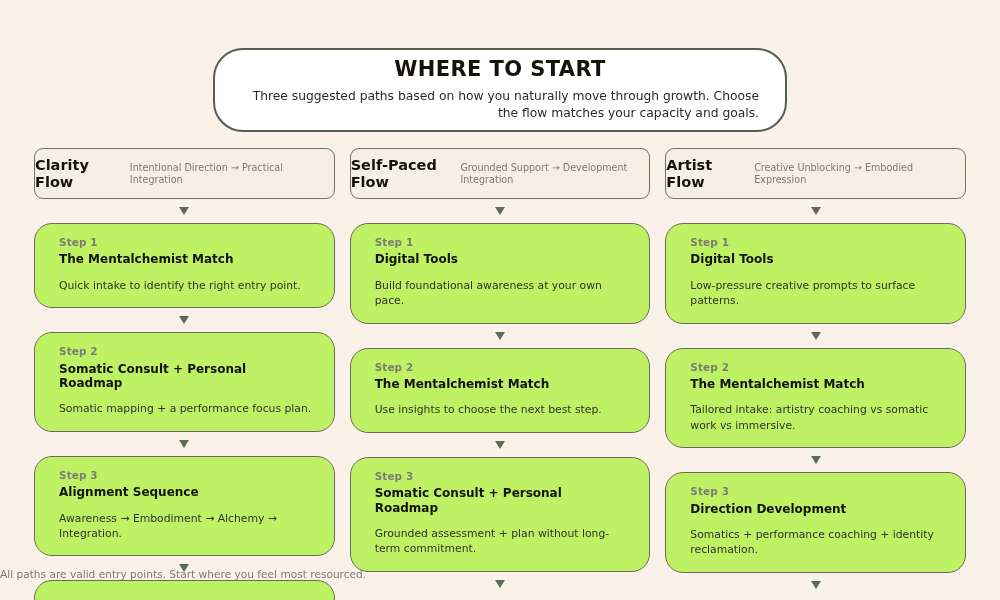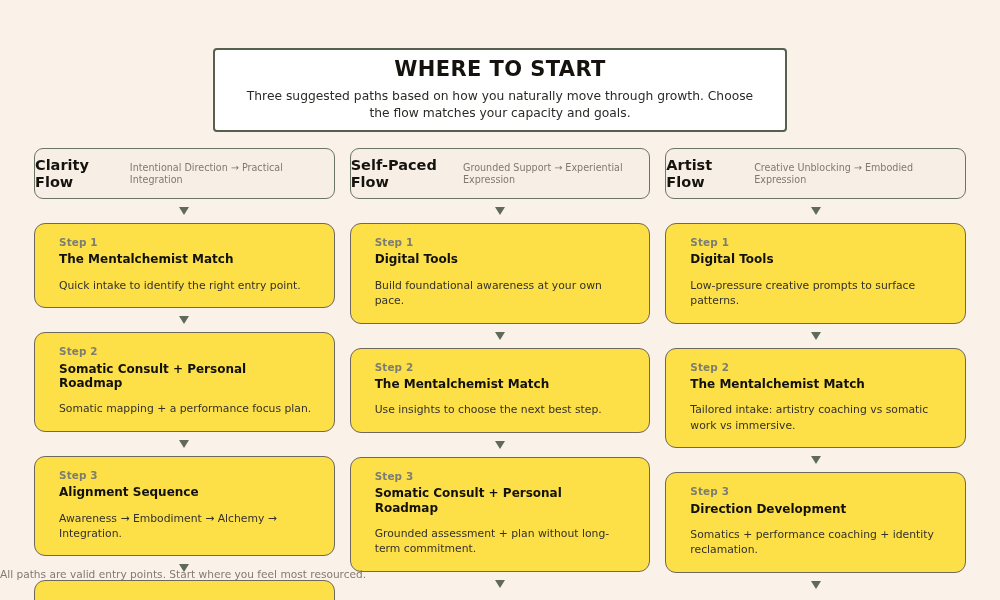--- a/index.html
+++ b/index.html
@@ -19,41 +19,41 @@
   
   .header-card {
     position: absolute;
     left: 213px;
     top: 48px;
     width: 574px;
     height: 84px;
     box-sizing: border-box;
     background: #ffffff;
     border: 2.2px solid #55604f;
-    border-radius: 4px;
+    border-radius: 30px;
     display: flex;
     flex-direction: column;
     align-items: center;
     justify-content: center;
     padding: 0 26px;
   }
   .header-title {
     font-size: 21px;
     font-weight: bold;
     color: #16130f;
     letter-spacing: 0.4px;
     line-height: 1.1;
     margin-bottom: 6px;
     text-align: center;
   }
   .header-sub {
     font-size: 12.3px;
     color: #2c2a26;
     line-height: 1.38;
-    text-align: center;
+    text-align: right;
     max-width: 540px;
   }
 
   
   .columns {
     position: absolute;
     left: 34px;
     top: 148px;
     width: 932px;
     display: flex;
@@ -101,23 +101,23 @@
     width: 0;
     height: 0;
     border-left: 5.5px solid transparent;
     border-right: 5.5px solid transparent;
     border-top: 8px solid #5f6a58;
   }
 
   
   .step-card {
     box-sizing: border-box;
-    background: #fde047;
+    background: #bef264;
     border: 1.6px solid #70675e;
-    border-radius: 11px;
+    border-radius: 18px;
     padding: 12px 22px 14px 24px;
     min-height: 80px;
     display: flex;
     flex-direction: column;
     justify-content: flex-start;
   }
   .step-card.tall { min-height: 88px; }
 
   .step-label {
     font-size: 10.4px;
@@ -195,21 +195,21 @@
     <div class="step-card tall">
       
       
       
     </div>
   </div>
 
   <div class="column">
     <div class="col-header">
       <div class="col-title">Self-Paced Flow</div>
-      <div class="col-sub">Grounded Support → Experiential Expression</div>
+      <div class="col-sub">Grounded Support → Development Integration</div>
     </div>
     <div class="connector">
         <span class="tri"></span>
       </div>
     <div class="step-card">
       <div class="step-label">Step 1</div>
       <div class="step-title">Digital Tools</div>
       <div class="step-desc">Build foundational awareness at your own pace.</div>
     </div>
     <div class="connector">

